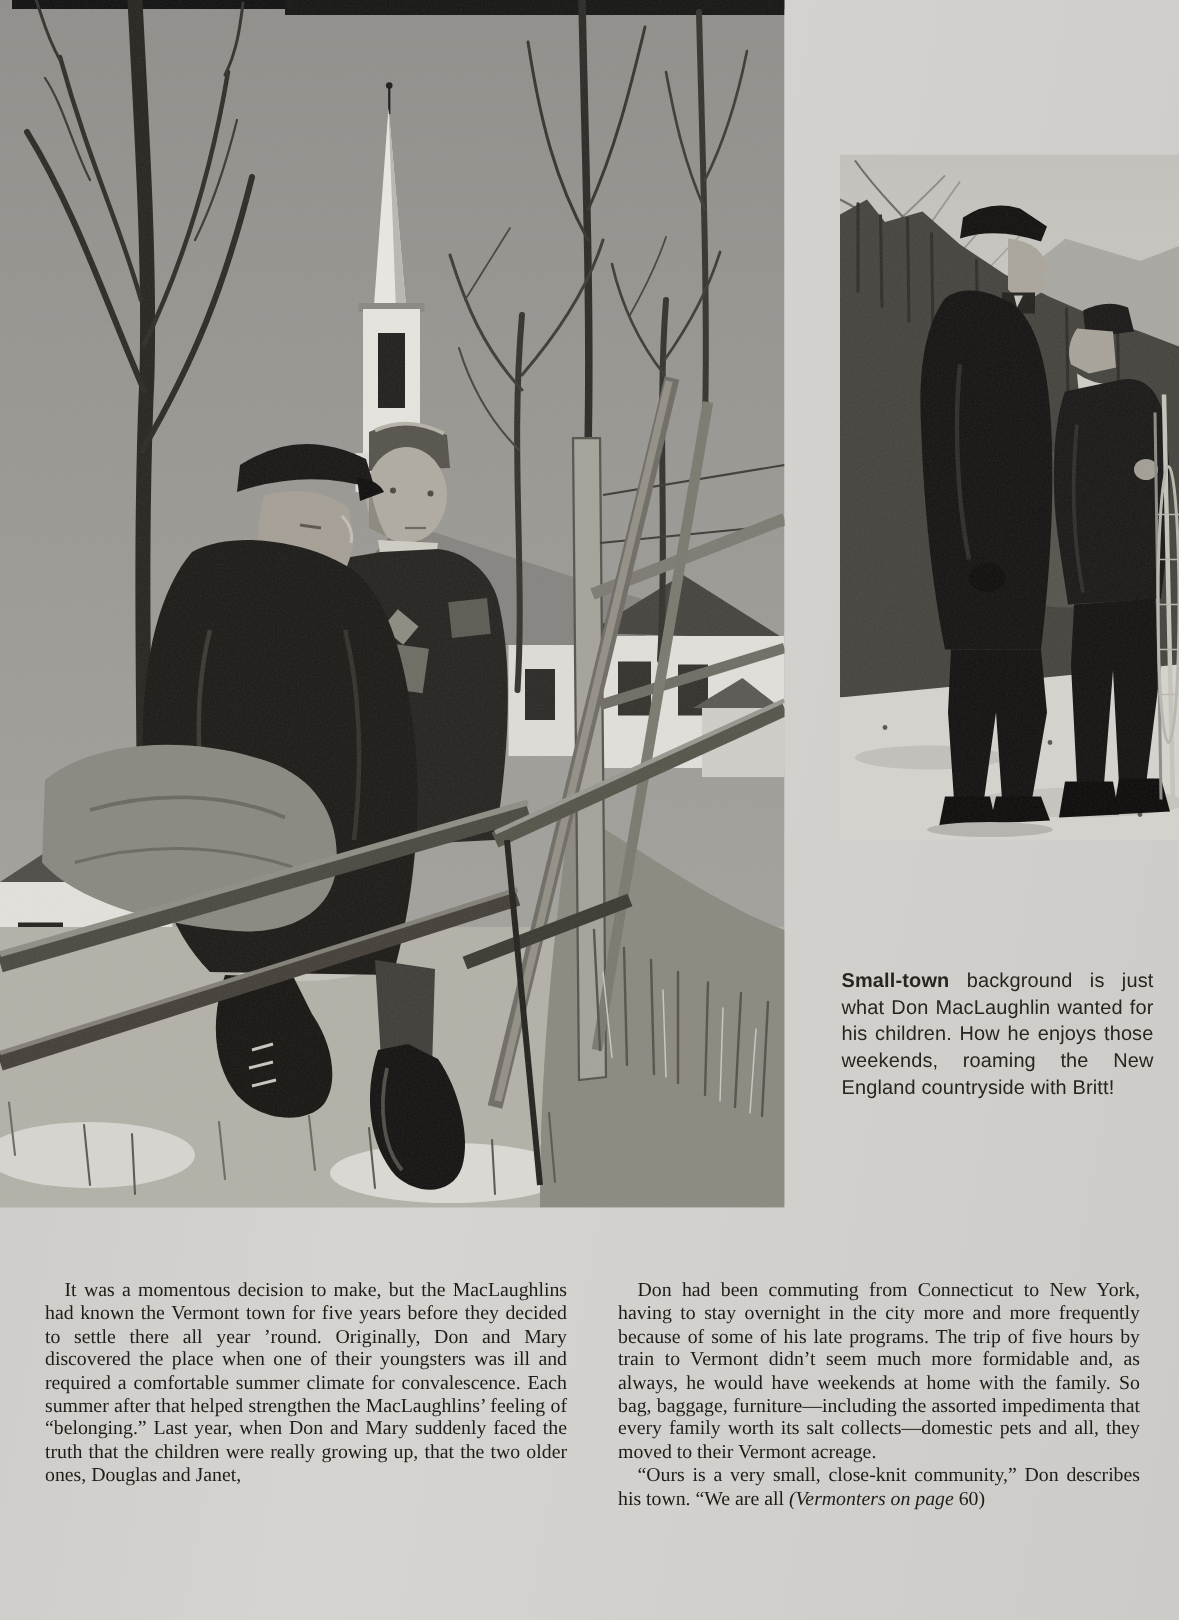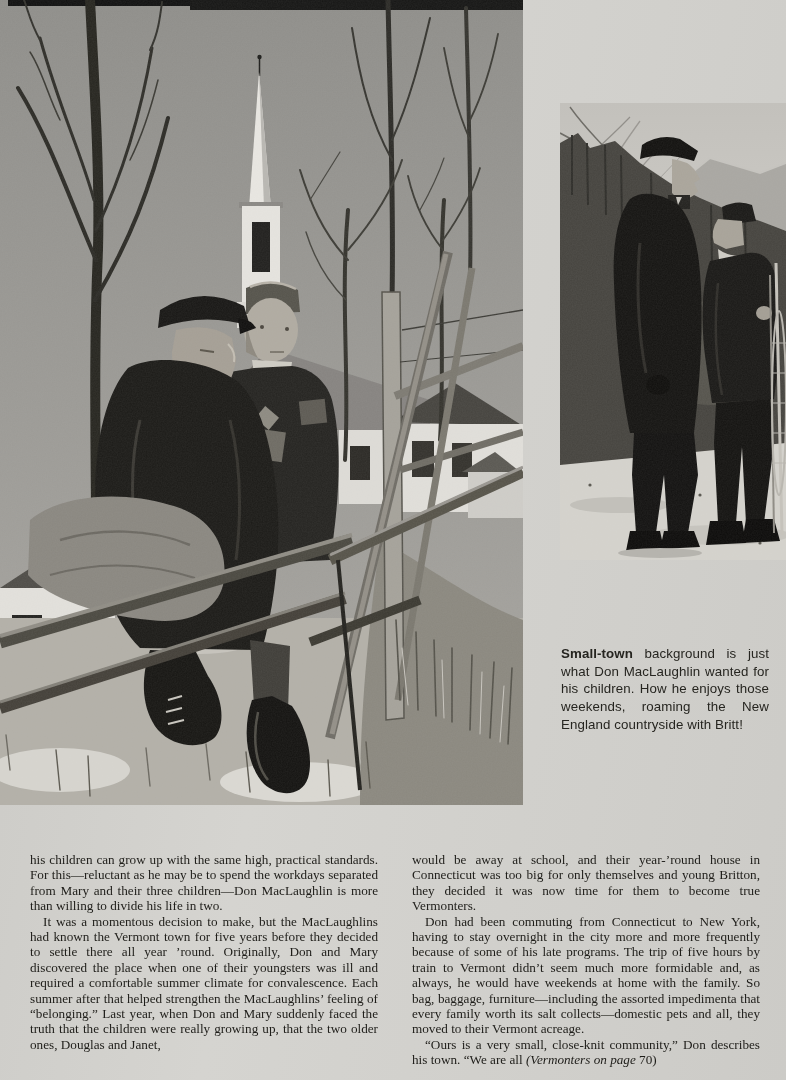--- a/index.html
+++ b/index.html
@@ -294,23 +294,21 @@
         </g>
       </g>
 
       <rect width="226" height="457" filter="url(#grainB)"></rect>
     </svg>
   </figure>
 
   <p class="caption"><strong class="lead">Small-town</strong><span> background is just what Don MacLaughlin wanted for his children.  How he enjoys those weekends, roaming the New England countryside with Britt!</span></p>
 
   <div class="column" id="col-left">
-    <p class="noindent">his children can grow up with the same high, practical standards.  For this—reluctant as he may be to spend the workdays separated from Mary and their three children—Don MacLaughlin is more than willing to divide his life in two.</p>
     <p class="indent">It was a momentous decision to make, but the MacLaughlins had known the Vermont town for five years before they decided to settle there all year ’round. Originally, Don and Mary discovered the place when one of their youngsters was ill and required a comfortable summer climate for convalescence.  Each summer after that helped strengthen the MacLaughlins’ feeling of “belonging.”  Last year, when Don and Mary suddenly faced the truth that the children were really growing up, that the two older ones, Douglas and Janet,</p>
   </div>
 
   <div class="column" id="col-right">
-    <p class="noindent">would be away at school, and their year-’round house in Connecticut was too big for only themselves and young Britton, they decided it was now time for them to become true Vermonters.</p>
     <p class="indent">Don had been commuting from Connecticut to New York, having to stay overnight in the city more and more frequently because of some of his late programs. The trip of five hours by train to Vermont didn’t seem much more formidable and, as always, he would have weekends at home with the family.  So bag, baggage, furniture—including the assorted impedimenta that every family worth its salt collects—domestic pets and all, they moved to their Vermont acreage.</p>
-    <p class="indent"><span>“Ours is a very small, close-knit community,” Don describes his town.  “We are all </span><span class="continued">(Vermonters on page </span><span>70)</span></p>
+    <p class="indent"><span>“Ours is a very small, close-knit community,” Don describes his town.  “We are all </span><span class="continued">(Vermonters on page </span><span>60)</span></p>
   </div>
 
 </div>
 
 </body></html>

